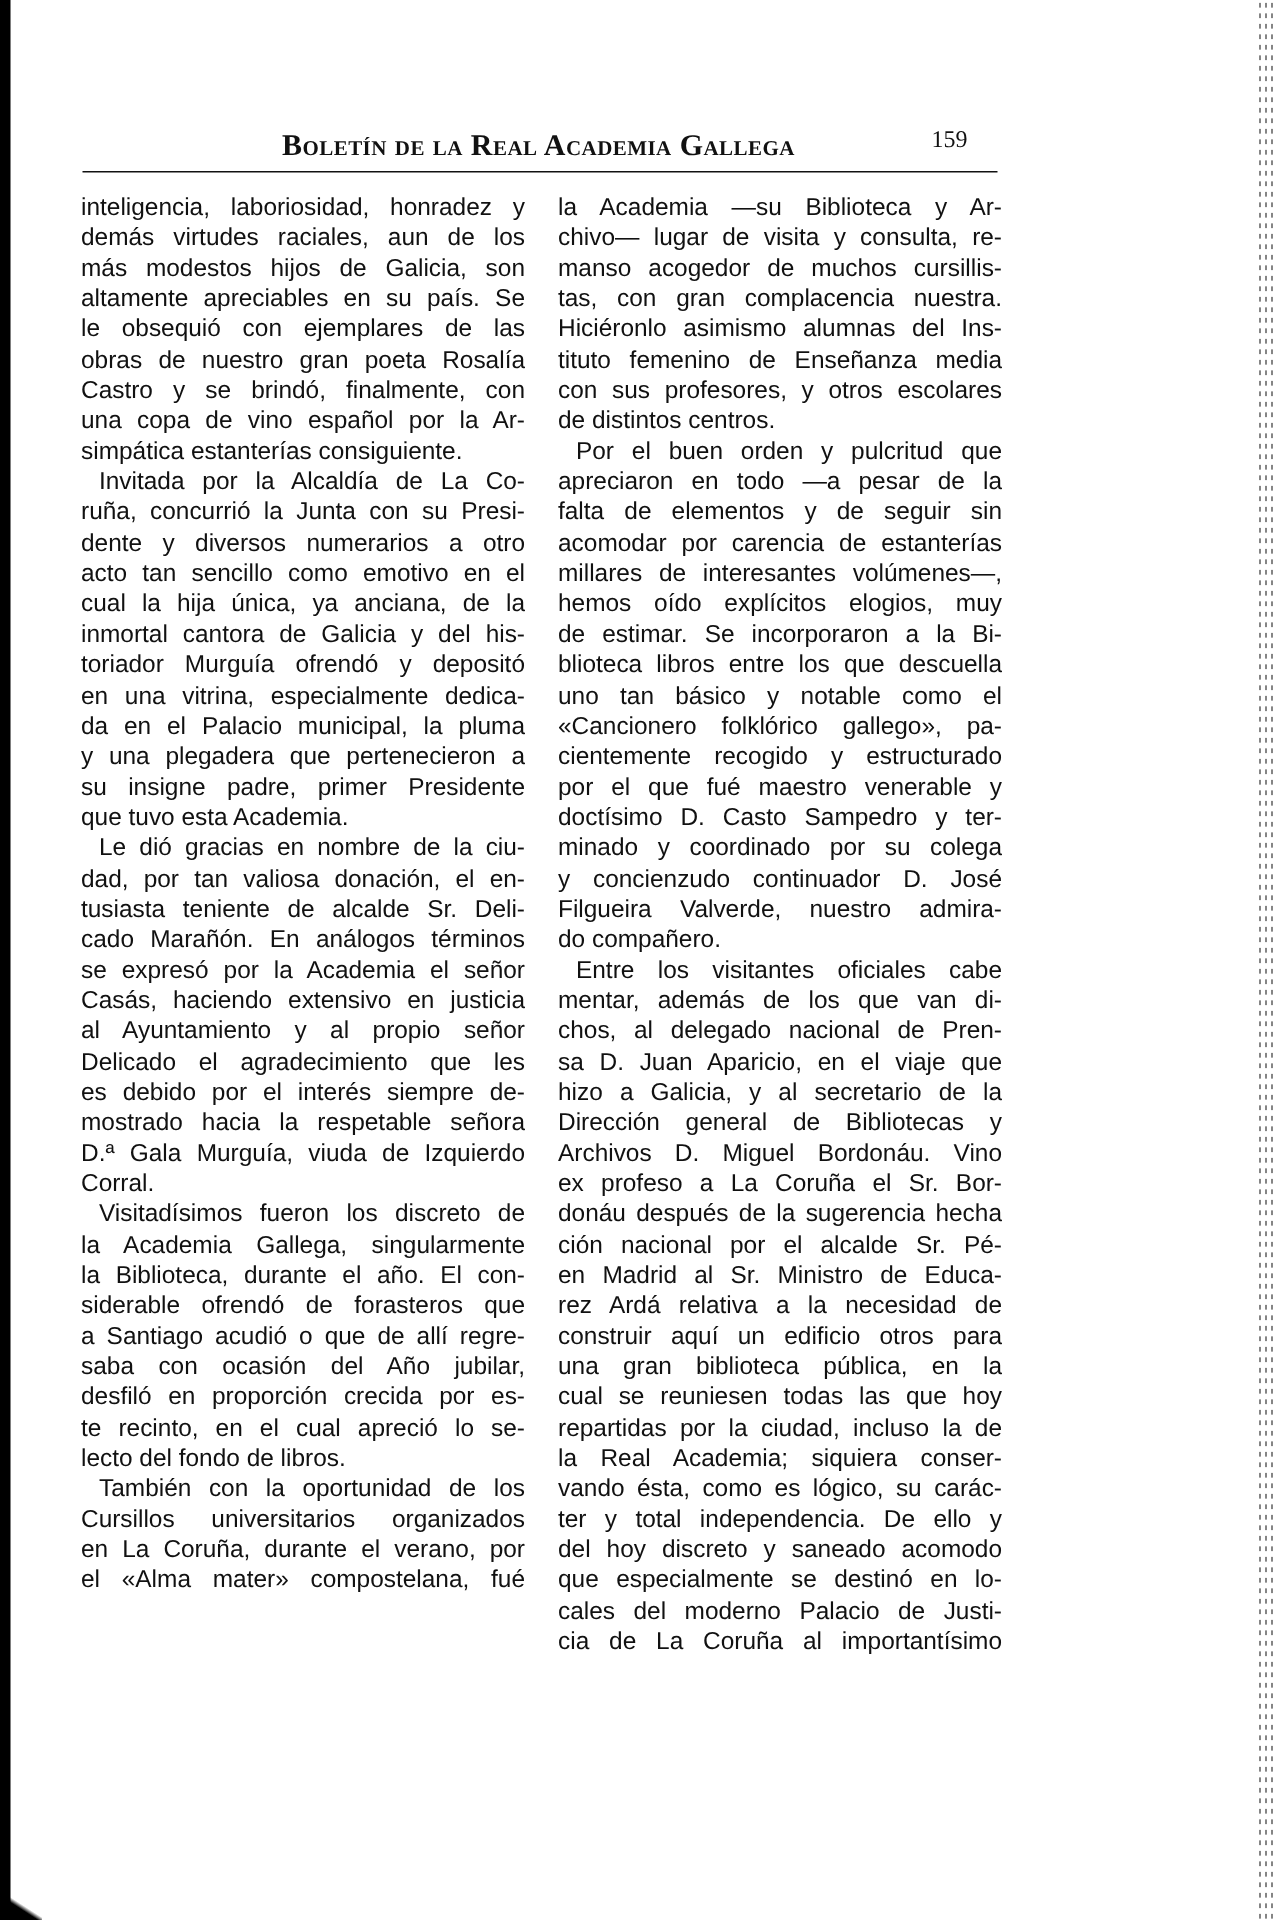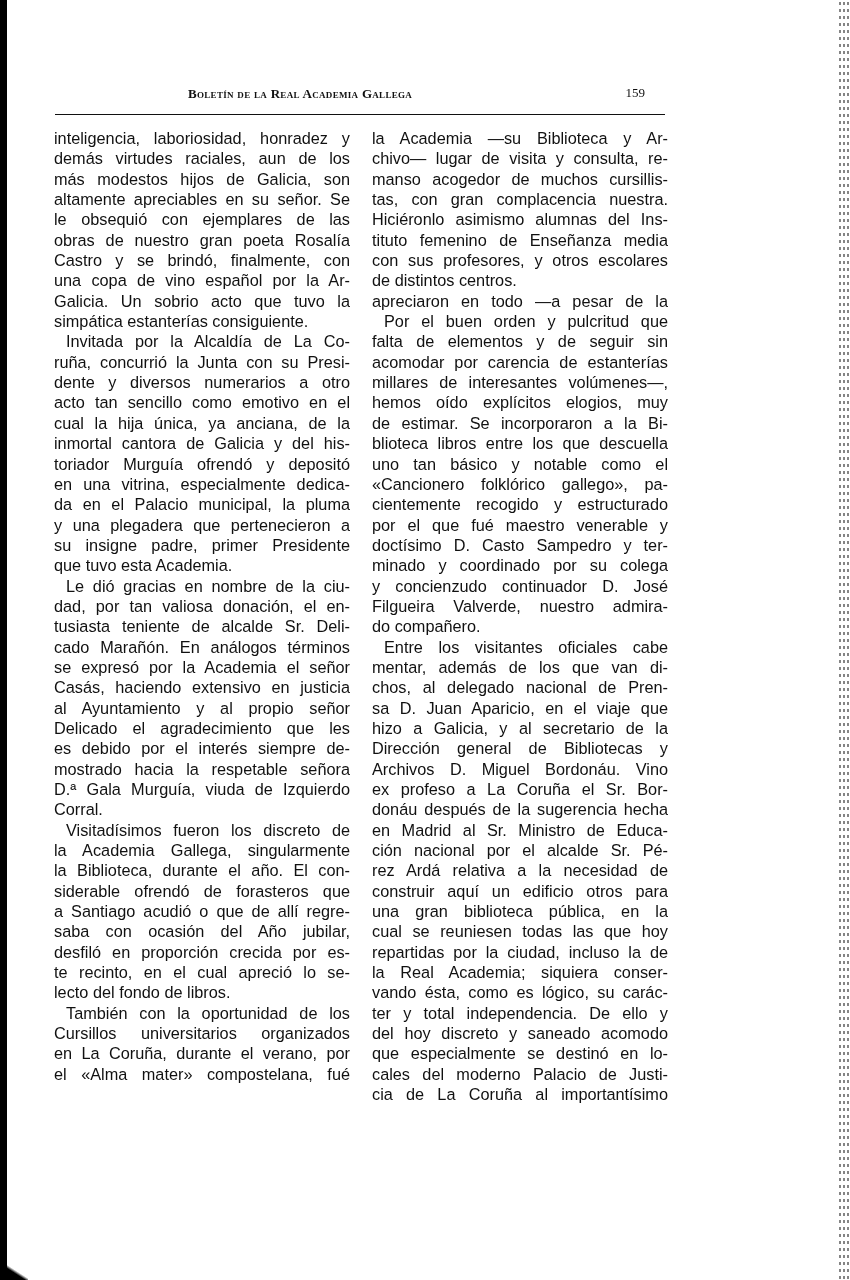--- a/index.html
+++ b/index.html
@@ -19,26 +19,26 @@
     position: absolute; right: 0; top: 0; width: 12px; height: 1280px;
     background-image: radial-gradient(#222 0.8px, transparent 1px);
     background-size: 4px 7px; opacity: 0.55;
   }
   .header {
     position: absolute; left: 55px; top: 84px; width: 610px; height: 30px;
     border-bottom: 1.5px solid #111;
   }
   .running-title {
     position: absolute; left: 133px; top: 2px;
-    font-family: "Liberation Serif", serif; font-size: 13px; letter-spacing: 0.3px;
+    font-family: "Liberation Serif", serif; font-size: 20px; letter-spacing: 0.3px;
     font-variant: small-caps; font-weight: bold;
   }
   .page-number {
     position: absolute; right: 20px; top: 1px;
-    font-family: "Liberation Serif", serif; font-size: 13px;
+    font-family: "Liberation Serif", serif; font-size: 16px;
   }
   .column {
     position: absolute; top: 128px; width: 296px;
     font-family: Liberation Sans, sans-serif; font-size: 16.3px;
   }
   .col-left { left: 54px; }
   .col-right { left: 372px; }
   .line {
     display: block; height: 20.35px; line-height: 20.35px;
     text-align: justify; text-align-last: justify; white-space: nowrap;
@@ -56,26 +56,25 @@
 
 <div class="header">
   <span class="running-title">Boletín de la Real Academia Gallega</span>
   <span class="page-number">159</span>
 </div>
 
 <div class="column col-left" id="col-left">
     <span class="line">inteligencia, laboriosidad, honradez y</span>
     <span class="line">demás virtudes raciales, aun de los</span>
     <span class="line">más modestos hijos de Galicia, son</span>
-    <span class="line">altamente apreciables en su señor. Se</span>
+    <span class="line">altamente apreciables en su país. Se</span>
     <span class="line">le obsequió con ejemplares de las</span>
     <span class="line">obras de nuestro gran poeta Rosalía</span>
     <span class="line">Castro y se brindó, finalmente, con</span>
     <span class="line">una copa de vino español por la Ar-</span>
-    <span class="line">Galicia. Un sobrio acto que tuvo la</span>
     <span class="line last">simpática estanterías consiguiente.</span>
     <span class="line indent">Invitada por la Alcaldía de La Co-</span>
     <span class="line">ruña, concurrió la Junta con su Presi-</span>
     <span class="line">dente y diversos numerarios a otro</span>
     <span class="line">acto tan sencillo como emotivo en el</span>
     <span class="line">cual la hija única, ya anciana, de la</span>
     <span class="line">inmortal cantora de Galicia y del his-</span>
     <span class="line">toriador Murguía ofrendó y depositó</span>
     <span class="line">en una vitrina, especialmente dedica-</span>
     <span class="line">da en el Palacio municipal, la pluma</span>
@@ -110,22 +109,22 @@
   </div>
 <div class="column col-right" id="col-right">
     <span class="line">la Academia —su Biblioteca y Ar-</span>
     <span class="line">chivo— lugar de visita y consulta, re-</span>
     <span class="line">manso acogedor de muchos cursillis-</span>
     <span class="line">tas, con gran complacencia nuestra.</span>
     <span class="line">Hiciéronlo asimismo alumnas del Ins-</span>
     <span class="line">tituto femenino de Enseñanza media</span>
     <span class="line">con sus profesores, y otros escolares</span>
     <span class="line last">de distintos centros.</span>
+    <span class="line indent">Por el buen orden y pulcritud que</span>
     <span class="line">apreciaron en todo —a pesar de la</span>
-    <span class="line indent">Por el buen orden y pulcritud que</span>
     <span class="line">falta de elementos y de seguir sin</span>
     <span class="line">acomodar por carencia de estanterías</span>
     <span class="line">millares de interesantes volúmenes—,</span>
     <span class="line">hemos oído explícitos elogios, muy</span>
     <span class="line">de estimar. Se incorporaron a la Bi-</span>
     <span class="line">blioteca libros entre los que descuella</span>
     <span class="line">uno tan básico y notable como el</span>
     <span class="line">«Cancionero folklórico gallego», pa-</span>
     <span class="line">cientemente recogido y estructurado</span>
     <span class="line">por el que fué maestro venerable y</span>
@@ -136,22 +135,22 @@
     <span class="line last">do compañero.</span>
     <span class="line indent">Entre los visitantes oficiales cabe</span>
     <span class="line">mentar, además de los que van di-</span>
     <span class="line">chos, al delegado nacional de Pren-</span>
     <span class="line">sa D. Juan Aparicio, en el viaje que</span>
     <span class="line">hizo a Galicia, y al secretario de la</span>
     <span class="line">Dirección general de Bibliotecas y</span>
     <span class="line">Archivos D. Miguel Bordonáu. Vino</span>
     <span class="line">ex profeso a La Coruña el Sr. Bor-</span>
     <span class="line">donáu después de la sugerencia hecha</span>
+    <span class="line">ción nacional por el alcalde Sr. Pé-</span>
     <span class="line">en Madrid al Sr. Ministro de Educa-</span>
-    <span class="line">ción nacional por el alcalde Sr. Pé-</span>
     <span class="line">rez Ardá relativa a la necesidad de</span>
     <span class="line">construir aquí un edificio otros para</span>
     <span class="line">una gran biblioteca pública, en la</span>
     <span class="line">cual se reuniesen todas las que hoy</span>
     <span class="line">repartidas por la ciudad, incluso la de</span>
     <span class="line">la Real Academia; siquiera conser-</span>
     <span class="line">vando ésta, como es lógico, su carác-</span>
     <span class="line">ter y total independencia. De ello y</span>
     <span class="line">del hoy discreto y saneado acomodo</span>
     <span class="line">que especialmente se destinó en lo-</span>

